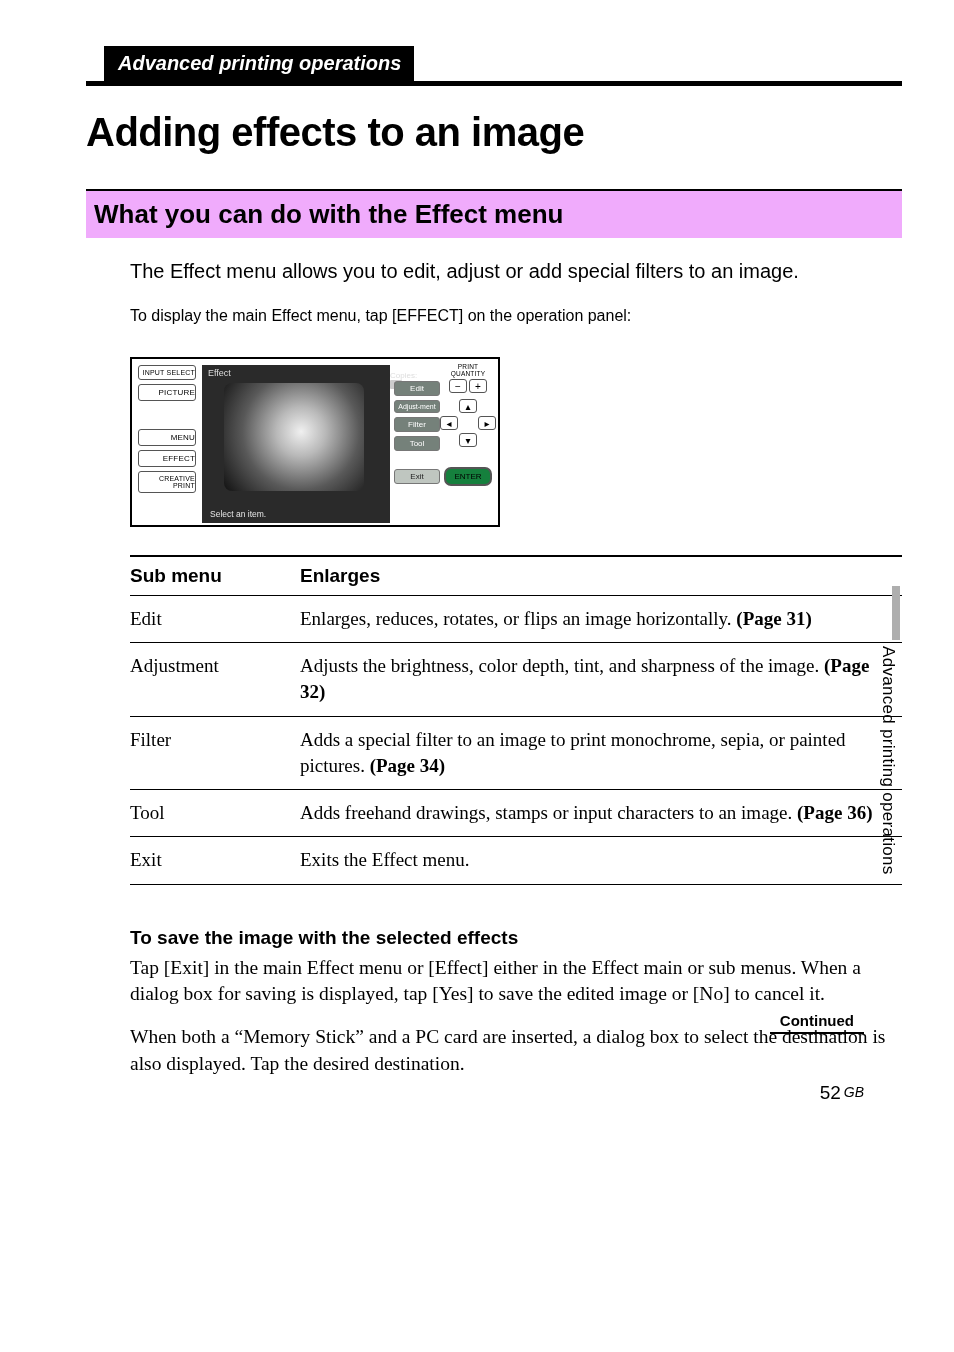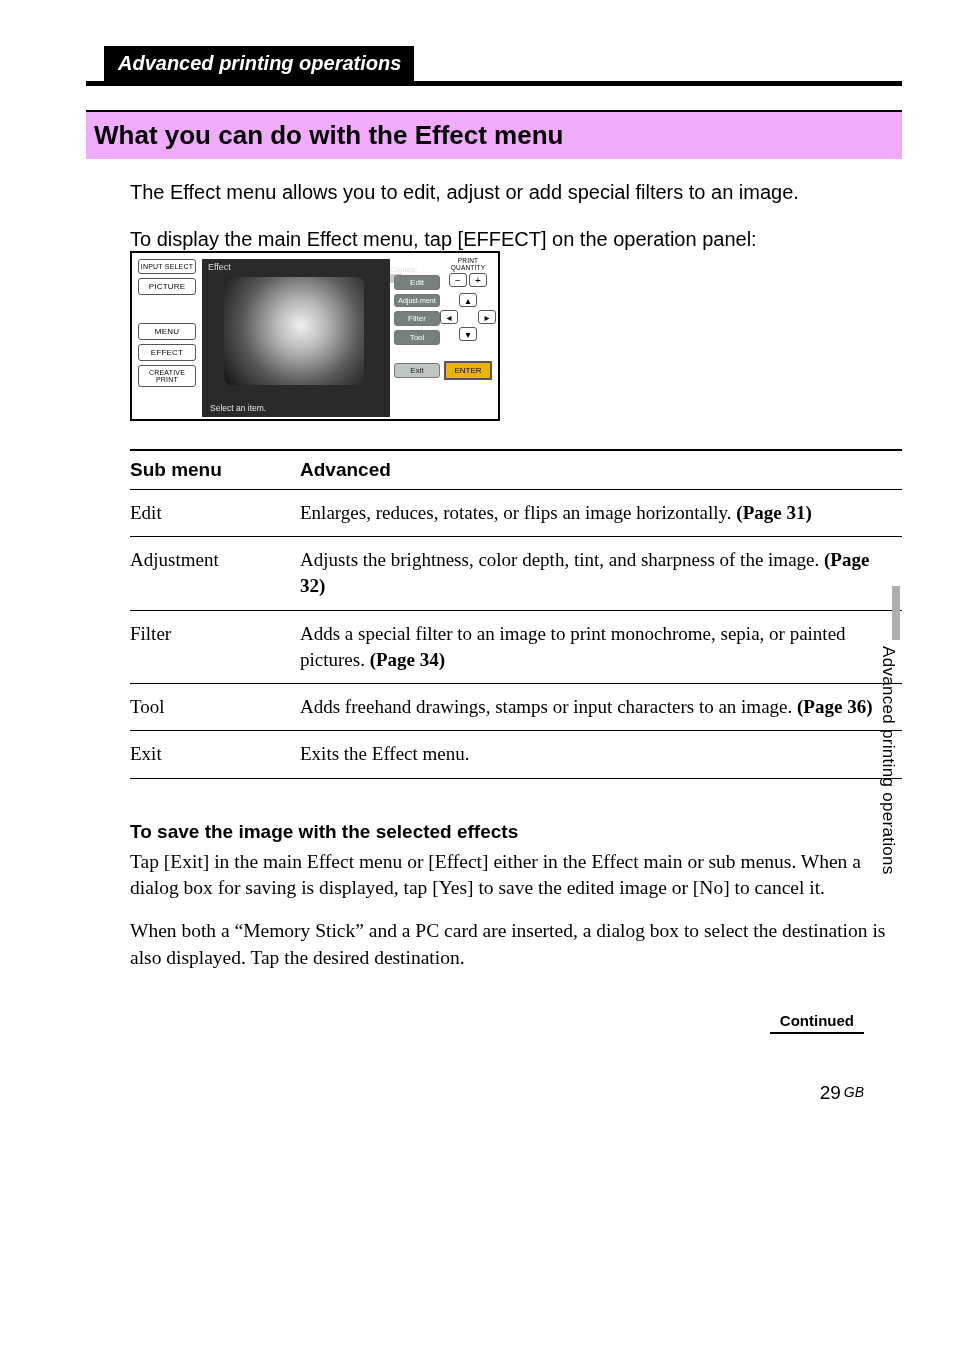--- a/index.html
+++ b/index.html
@@ -50,43 +50,43 @@
   .body-indent {
     margin-left: 44px;
     margin-right: 0;
   }
   .intro {
     font-size: 20px;
     font-family: Liberation Sans, sans-serif;
     margin-bottom: 24px;
   }
   .subinstr {
-    font-size: 20px;
+    font-size: 16px;
     font-weight: 400;
-    margin-bottom: 0;
+    margin-bottom: 32px;
   }
   .screenshot {
     width: 370px;
     height: 170px;
     border: 2px solid #000;
     background: #fff;
     position: relative;
     margin-bottom: 28px;
     font-size: 9px;
   }
   .ss-left {
     position: absolute;
     left: 6px; top: 6px;
     width: 58px;
     display:flex; flex-direction:column; gap:4px;
   }
   .ss-btn {
     border:1.5px solid #555;
     border-radius:3px;
-    text-align:center;
+    text-align:right;
     padding:3px 0;
     font-size:8px;
     background:#fff;
     letter-spacing:0.2px;
   }
   .ss-center {
     position:absolute;
     left:70px; top:6px;
     width:188px; height:158px;
     background:#2a2a2a;
@@ -134,23 +134,23 @@
   .ss-pq-label { font-size:6.5px; letter-spacing:0.2px; }
   .ss-pm { display:flex; gap:2px; justify-content:center; margin-top:2px;}
   .ss-pm div, .ss-dpad div {
     border:1.5px solid #555; border-radius:3px;
     width:18px; height:14px; font-size:10px; line-height:13px;
     background:#fff;
   }
   .ss-dpad { margin-top:6px; display:grid; grid-template-columns:repeat(3,18px); grid-template-rows:repeat(3,16px); gap:1px; justify-content:center;}
   .ss-enter {
     margin-top:18px;
-    border:2px solid #555; border-radius:1px;
+    border:2px solid #555; border-radius:7px;
     font-size:8px; padding:3px 2px;
-    background:#eab308;
+    background:#15803d;
   }
   .tap-line {
     font-family: Georgia, "Times New Roman", serif;
     font-size: 20px;
     margin-bottom: 20px;
   }
   table.func {
     width: 100%;
     border-collapse: collapse;
   }
@@ -220,20 +220,21 @@
 </head>
 <body>
 
 <div class="page">
 
   <div>
     <div class="header-band">Advanced printing operations</div>
     <div class="header-rule"></div>
   </div>
 
+  <h1 class="title">Adding effects to an image</h1>
 
   <h2 class="section-bar">What you can do with the Effect menu</h2>
 
   <div class="body-indent">
 
     <div class="intro">The Effect menu allows you to edit, adjust or add special filters to an image.</div>
 
     <div class="subinstr">To display the main Effect menu, tap [EFFECT] on the operation panel:</div>
 
     <div class="screenshot">
@@ -282,21 +283,21 @@
         </div>
         <div class="ss-enter">ENTER</div>
       </div>
     </div>
 
 
     <table class="func">
       <thead>
         <tr>
           <th>Sub menu</th>
-          <th>Advanced</th>
+          <th>Enlarges</th>
         </tr>
       </thead>
       <tbody>
         <tr>
           <td>Edit</td>
           <td><span>Enlarges, reduces, rotates, or flips an image horizontally. </span><b>(Page 31)</b></td>
         </tr>
         <tr>
           <td>Adjustment</td>
           <td><span>Adjusts the brightness, color depth, tint, and sharpness of the image. </span><b>(Page 32)</b></td>
@@ -323,16 +324,16 @@
   </div>
 
   <div class="side-tab">
     <div class="gray"></div>
     <div class="vtext">Advanced printing operations</div>
   </div>
 
   <div class="continued-box">Continued</div>
 
   <div class="pagenum">
-    <span>29</span><span class="gb">GB</span>
+    <span>52</span><span class="gb">GB</span>
   </div>
 
 </div>
 
 </body></html>

